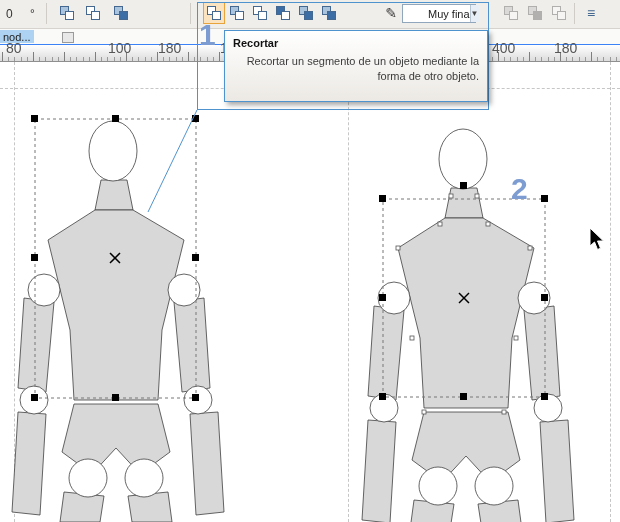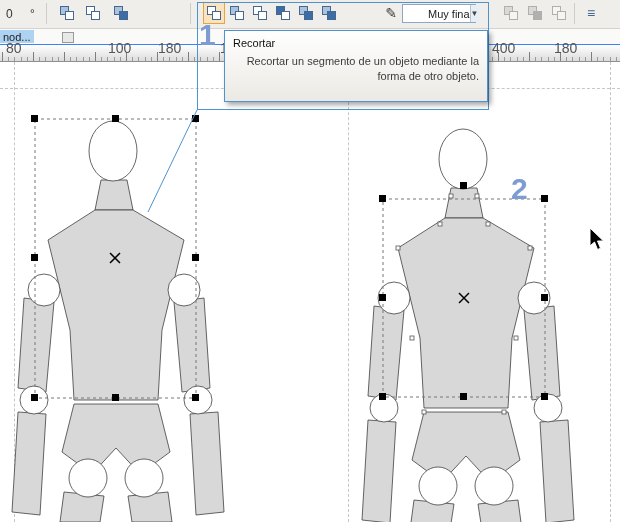--- a/index.html
+++ b/index.html
@@ -54,21 +54,21 @@
   .guide-v{position:absolute;top:0;height:460px;width:0;border-left:1px dashed #c6c6c6;}
   .guide-h{position:absolute;left:0;width:620px;height:0;border-top:1px dashed #c6c6c6;}
   svg{display:block;}
 
   
   .frame{position:absolute;left:197px;top:2px;width:292px;height:108px;
          border:1px solid #4f93ce;box-sizing:border-box;pointer-events:none;z-index:50;}
   .tooltip{position:absolute;left:224px;top:30px;width:264px;height:72px;box-sizing:border-box;
            background:linear-gradient(180deg,#ffffff,#ece9e4);border:1px solid #4f93ce;
            box-shadow:3px 3px 5px rgba(0,0,0,.35);padding:6px 8px;z-index:51;}
-  .tooltip .tt-title{font-size:11px;font-weight:normal;color:#111;margin-bottom:5px;}
+  .tooltip .tt-title{font-size:11px;font-weight:bold;color:#111;margin-bottom:5px;}
   .tooltip .tt-body{font-size:11px;color:#3c3c3c;line-height:1.35;text-align:right;}
   .stepnum{position:absolute;font-size:30px;font-weight:600;color:#7d9cd1;z-index:55;}
   .callout{position:absolute;left:0;top:0;z-index:40;pointer-events:none;}
   .cursor-layer{position:absolute;left:0;top:0;z-index:99;pointer-events:none;}
 </style>
 </head>
 <body>
 
 <div class="app">
 

